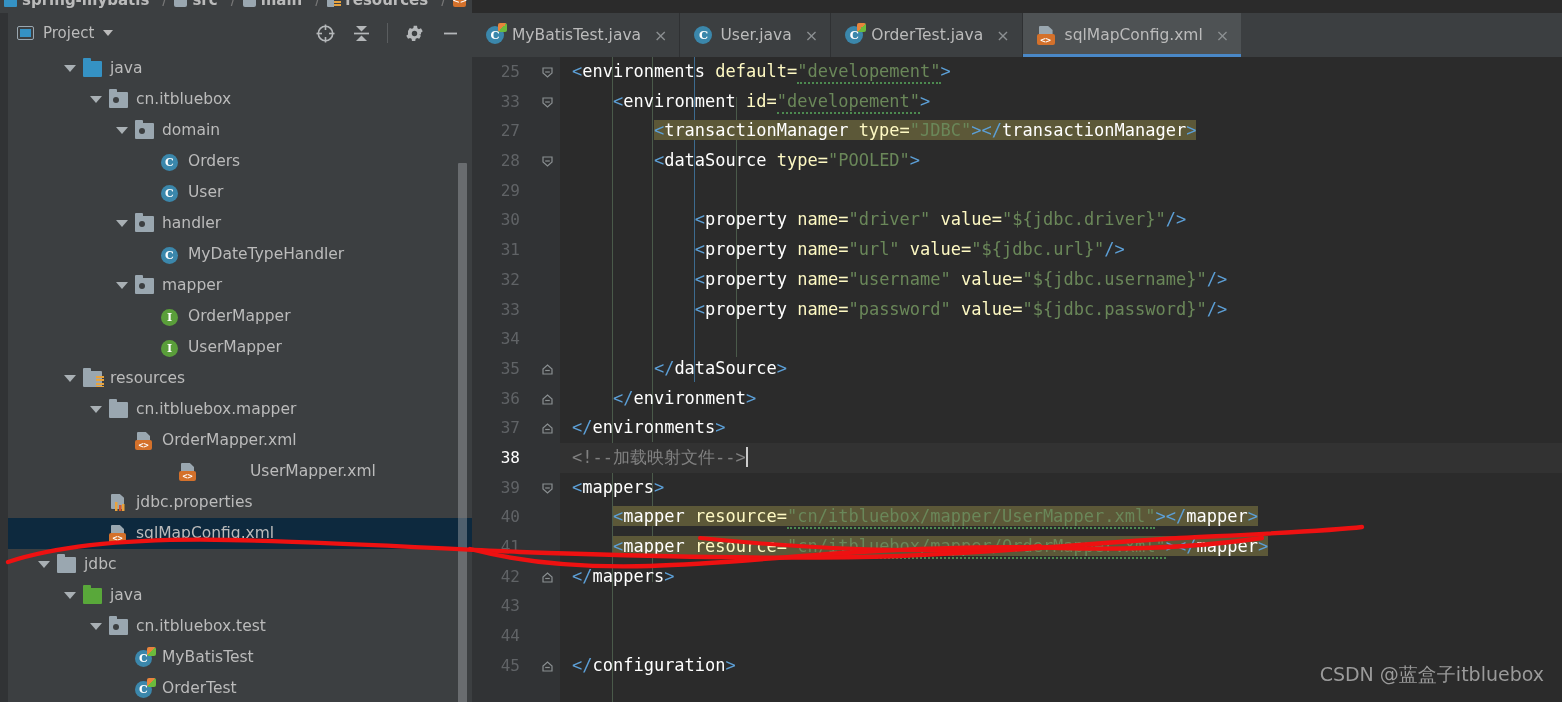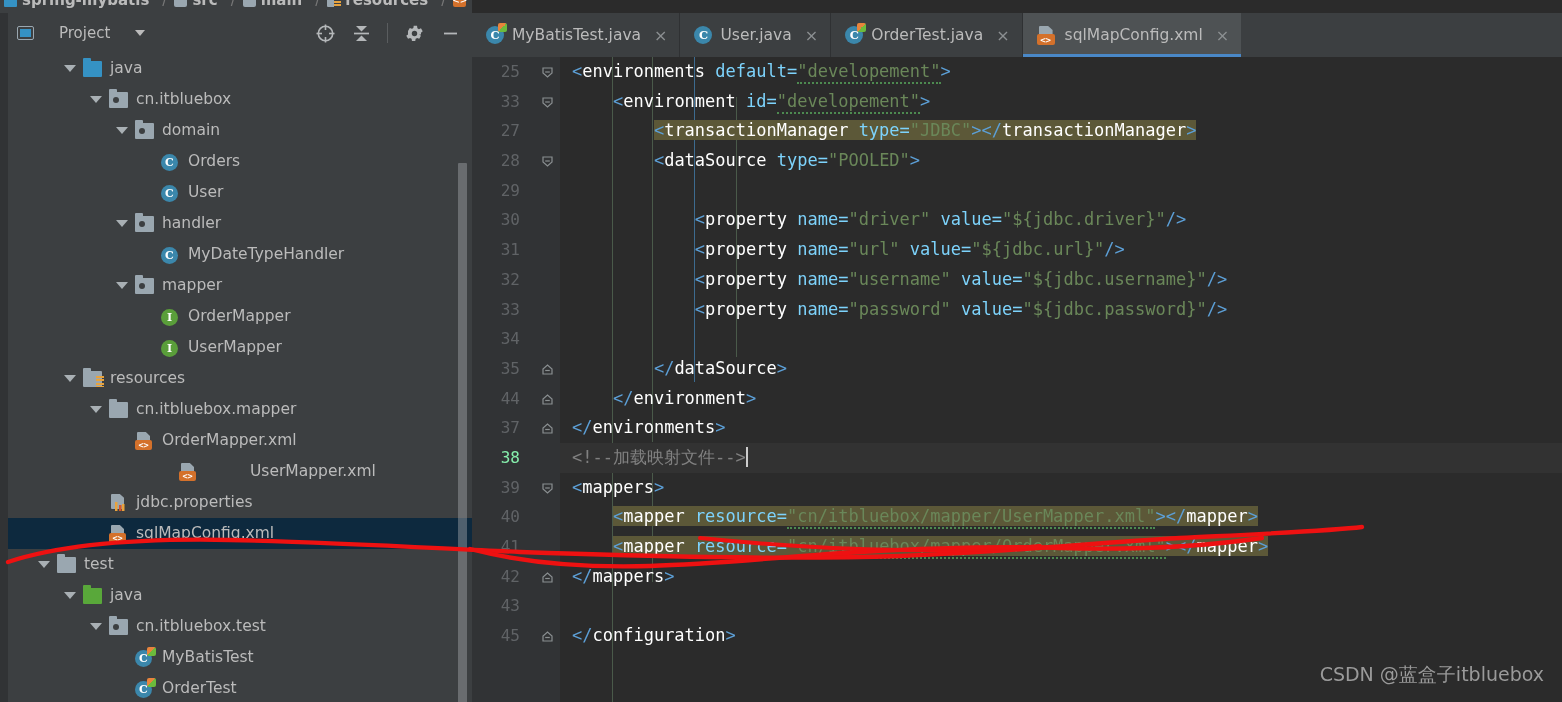--- a/index.html
+++ b/index.html
@@ -43,21 +43,21 @@
 
   
   .project-panel {
     position: absolute; left: 8px; top: 13px; width: 464px; height: 689px;
     background: #3c3f41;
   }
   .panel-header {
     position: relative; height: 40px; display: flex; align-items: center;
     padding-left: 9px;
   }
-  .panel-title-wrap { display: flex; align-items: center; gap: 25px; }
+  .panel-title-wrap { display: flex; align-items: center; gap: 9px; }
   .panel-ico {
     width: 17px; height: 14px; border: 1.5px solid #9aa7b0; border-radius: 2px;
     background: #3c3f41; position: relative;
   }
   .panel-ico:after {
     content: ""; position: absolute; left: 2px; top: 2px; right: 2px; bottom: 2px;
     background: #3592c4;
   }
   .panel-title { font-size: 15px; color: #bbbbbb; }
   .caret-dn {
@@ -169,30 +169,30 @@
   .codeline {
     position: relative; height: 29.7px; white-space: pre;
     font-family: "DejaVu Sans Mono", monospace; font-size: 17px; line-height: 29.7px;
   }
   .codeline.active-line .ln-bg { background:#323232; }
   .ln-bg { position:absolute; left:88px; right:0; top:0; bottom:0; }
   .lnum {
     position: absolute; left: 0; top: 0; width: 48px; text-align: right;
     color: #606366; font-size: 16px; line-height: 29.7px;
   }
-  .codeline.active-line .lnum { color:#86efac; }
+  .codeline.active-line .lnum { color:#ffffff; }
   .fold {
     position:absolute; left: 70px; top: 10px; width: 11px; height: 11px;
   }
   .fold svg { display:block; }
   .ctext { position: absolute; left: 100px; top: 0; }
   .hl { background:#5c5838; }
   .tag   { color:#ffffff; }
   .brk   { color:#5c9fd6; }
-  .attr  { color:#7dd3fc; }
+  .attr  { color:#fef9c3; }
   .val   { color:#6a8759; }
   .cmt   { color:#808080; }
   .wavy  { border-bottom: 2px dotted #4d8a50; padding-bottom: 1px; }
   .caret { display:inline-block; width:2px; height:20px; background:#ccc; vertical-align:-4px; }
   .indent-guide { position:absolute; top:0; bottom:0; width:1px; }
 
   
   .annot { position:absolute; left:0; top:0; width:1562px; height:702px; pointer-events:none; }
 
   
@@ -366,21 +366,21 @@
           <span class="tlabel">jdbc.properties</span>
         </div>
         <div class="trow sel" style="padding-left: 82px;">
           <span class="noarrow"></span>
           <span class="ticon xml-ico"></span>
           <span class="tlabel">sqlMapConfig.xml</span>
         </div>
         <div class="trow" style="padding-left: 30px;">
           <span class="arrow"></span>
           <span class="ticon f-gray"></span>
-          <span class="tlabel">test</span>
+          <span class="tlabel">jdbc</span>
         </div>
         <div class="trow" style="padding-left: 56px;">
           <span class="arrow"></span>
           <span class="ticon f-green"></span>
           <span class="tlabel">java</span>
         </div>
         <div class="trow" style="padding-left: 82px;">
           <span class="arrow"></span>
           <span class="ticon f-pkg"></span>
           <span class="tlabel">cn.itbluebox.test</span>
@@ -453,40 +453,41 @@
           <div class="codeline"><div class="ln-bg"></div><div class="lnum">29</div><div class="ctext"></div></div>
           <div class="codeline"><div class="ln-bg"></div><div class="lnum">30</div><div class="ctext">            <span class="brk">&lt;</span><span class="tag">property</span><span class="attr"> </span><span class="attr">name</span><span class="attr">=</span><span class="val">"driver"</span><span class="attr"> </span><span class="attr">value</span><span class="attr">=</span><span class="val">"${jdbc.driver}"</span><span class="brk">/</span><span class="brk">&gt;</span></div></div>
           <div class="codeline"><div class="ln-bg"></div><div class="lnum">31</div><div class="ctext">            <span class="brk">&lt;</span><span class="tag">property</span><span class="attr"> </span><span class="attr">name</span><span class="attr">=</span><span class="val">"url"</span><span class="attr"> </span><span class="attr">value</span><span class="attr">=</span><span class="val">"${jdbc.url}"</span><span class="brk">/</span><span class="brk">&gt;</span></div></div>
           <div class="codeline"><div class="ln-bg"></div><div class="lnum">32</div><div class="ctext">            <span class="brk">&lt;</span><span class="tag">property</span><span class="attr"> </span><span class="attr">name</span><span class="attr">=</span><span class="val">"username"</span><span class="attr"> </span><span class="attr">value</span><span class="attr">=</span><span class="val">"${jdbc.username}"</span><span class="brk">/</span><span class="brk">&gt;</span></div></div>
           <div class="codeline"><div class="ln-bg"></div><div class="lnum">33</div><div class="ctext">            <span class="brk">&lt;</span><span class="tag">property</span><span class="attr"> </span><span class="attr">name</span><span class="attr">=</span><span class="val">"password"</span><span class="attr"> </span><span class="attr">value</span><span class="attr">=</span><span class="val">"${jdbc.password}"</span><span class="brk">/</span><span class="brk">&gt;</span></div></div>
           <div class="codeline"><div class="ln-bg"></div><div class="lnum">34</div><div class="ctext"></div></div>
           <div class="codeline"><div class="ln-bg"></div><div class="lnum">35</div><div class="fold"><svg width="11" height="11" viewBox="0 0 11 11">
                 <polygon points="1,10 10,10 10,5 5.5,1 1,5" fill="none" stroke="#8a8f91" stroke-width="1.2"></polygon>
                 <line x1="3.2" y1="6.5" x2="7.8" y2="6.5" stroke="#8a8f91" stroke-width="1.2"></line>
               </svg></div><div class="ctext">        <span class="brk">&lt;/</span><span class="tag">dataSource</span><span class="brk">&gt;</span></div></div>
-          <div class="codeline"><div class="ln-bg"></div><div class="lnum">44</div><div class="fold"><svg width="11" height="11" viewBox="0 0 11 11">
+          <div class="codeline"><div class="ln-bg"></div><div class="lnum">36</div><div class="fold"><svg width="11" height="11" viewBox="0 0 11 11">
                 <polygon points="1,10 10,10 10,5 5.5,1 1,5" fill="none" stroke="#8a8f91" stroke-width="1.2"></polygon>
                 <line x1="3.2" y1="6.5" x2="7.8" y2="6.5" stroke="#8a8f91" stroke-width="1.2"></line>
               </svg></div><div class="ctext">    <span class="brk">&lt;/</span><span class="tag">environment</span><span class="brk">&gt;</span></div></div>
           <div class="codeline"><div class="ln-bg"></div><div class="lnum">37</div><div class="fold"><svg width="11" height="11" viewBox="0 0 11 11">
                 <polygon points="1,10 10,10 10,5 5.5,1 1,5" fill="none" stroke="#8a8f91" stroke-width="1.2"></polygon>
                 <line x1="3.2" y1="6.5" x2="7.8" y2="6.5" stroke="#8a8f91" stroke-width="1.2"></line>
               </svg></div><div class="ctext"><span class="brk">&lt;/</span><span class="tag">environments</span><span class="brk">&gt;</span></div></div>
           <div class="codeline active-line"><div class="ln-bg"></div><div class="lnum">38</div><div class="ctext"><span class="cmt">&lt;!--加载映射文件--&gt;</span><span class="caret"></span></div></div>
           <div class="codeline"><div class="ln-bg"></div><div class="lnum">39</div><div class="fold"><svg width="11" height="11" viewBox="0 0 11 11">
                 <polygon points="1,1 10,1 10,6 5.5,10 1,6" fill="none" stroke="#8a8f91" stroke-width="1.2"></polygon>
                 <line x1="3.2" y1="5" x2="7.8" y2="5" stroke="#8a8f91" stroke-width="1.2"></line>
               </svg></div><div class="ctext"><span class="brk">&lt;</span><span class="tag">mappers</span><span class="brk">&gt;</span></div></div>
           <div class="codeline"><div class="ln-bg"></div><div class="lnum">40</div><div class="ctext">    <span class="hl"><span class="brk">&lt;</span><span class="tag">mapper</span><span class="attr"> </span><span class="attr">resource</span><span class="attr">=</span><span class="val wavy">"cn/itbluebox/mapper/UserMapper.xml"</span><span class="brk">&gt;</span><span class="brk">&lt;/</span><span class="tag">mapper</span><span class="brk">&gt;</span></span></div></div>
           <div class="codeline"><div class="ln-bg"></div><div class="lnum">41</div><div class="ctext">    <span class="hl"><span class="brk">&lt;</span><span class="tag">mapper</span><span class="attr"> </span><span class="attr">resource</span><span class="attr">=</span><span class="val wavy">"cn/itbluebox/mapper/OrderMapper.xml"</span><span class="brk">&gt;</span><span class="brk">&lt;/</span><span class="tag">mapper</span><span class="brk">&gt;</span></span></div></div>
           <div class="codeline"><div class="ln-bg"></div><div class="lnum">42</div><div class="fold"><svg width="11" height="11" viewBox="0 0 11 11">
                 <polygon points="1,10 10,10 10,5 5.5,1 1,5" fill="none" stroke="#8a8f91" stroke-width="1.2"></polygon>
                 <line x1="3.2" y1="6.5" x2="7.8" y2="6.5" stroke="#8a8f91" stroke-width="1.2"></line>
               </svg></div><div class="ctext"><span class="brk">&lt;/</span><span class="tag">mappers</span><span class="brk">&gt;</span></div></div>
           <div class="codeline"><div class="ln-bg"></div><div class="lnum">43</div><div class="ctext"></div></div>
+          <div class="codeline"><div class="ln-bg"></div><div class="lnum">44</div><div class="ctext"></div></div>
           <div class="codeline"><div class="ln-bg"></div><div class="lnum">45</div><div class="fold"><svg width="11" height="11" viewBox="0 0 11 11">
                 <polygon points="1,10 10,10 10,5 5.5,1 1,5" fill="none" stroke="#8a8f91" stroke-width="1.2"></polygon>
                 <line x1="3.2" y1="6.5" x2="7.8" y2="6.5" stroke="#8a8f91" stroke-width="1.2"></line>
               </svg></div><div class="ctext"><span class="brk">&lt;/</span><span class="tag">configuration</span><span class="brk">&gt;</span></div></div>
         </div>
     </div>
 
     <div class="watermark">CSDN @蓝盒子itbluebox</div>
   </div>
 

